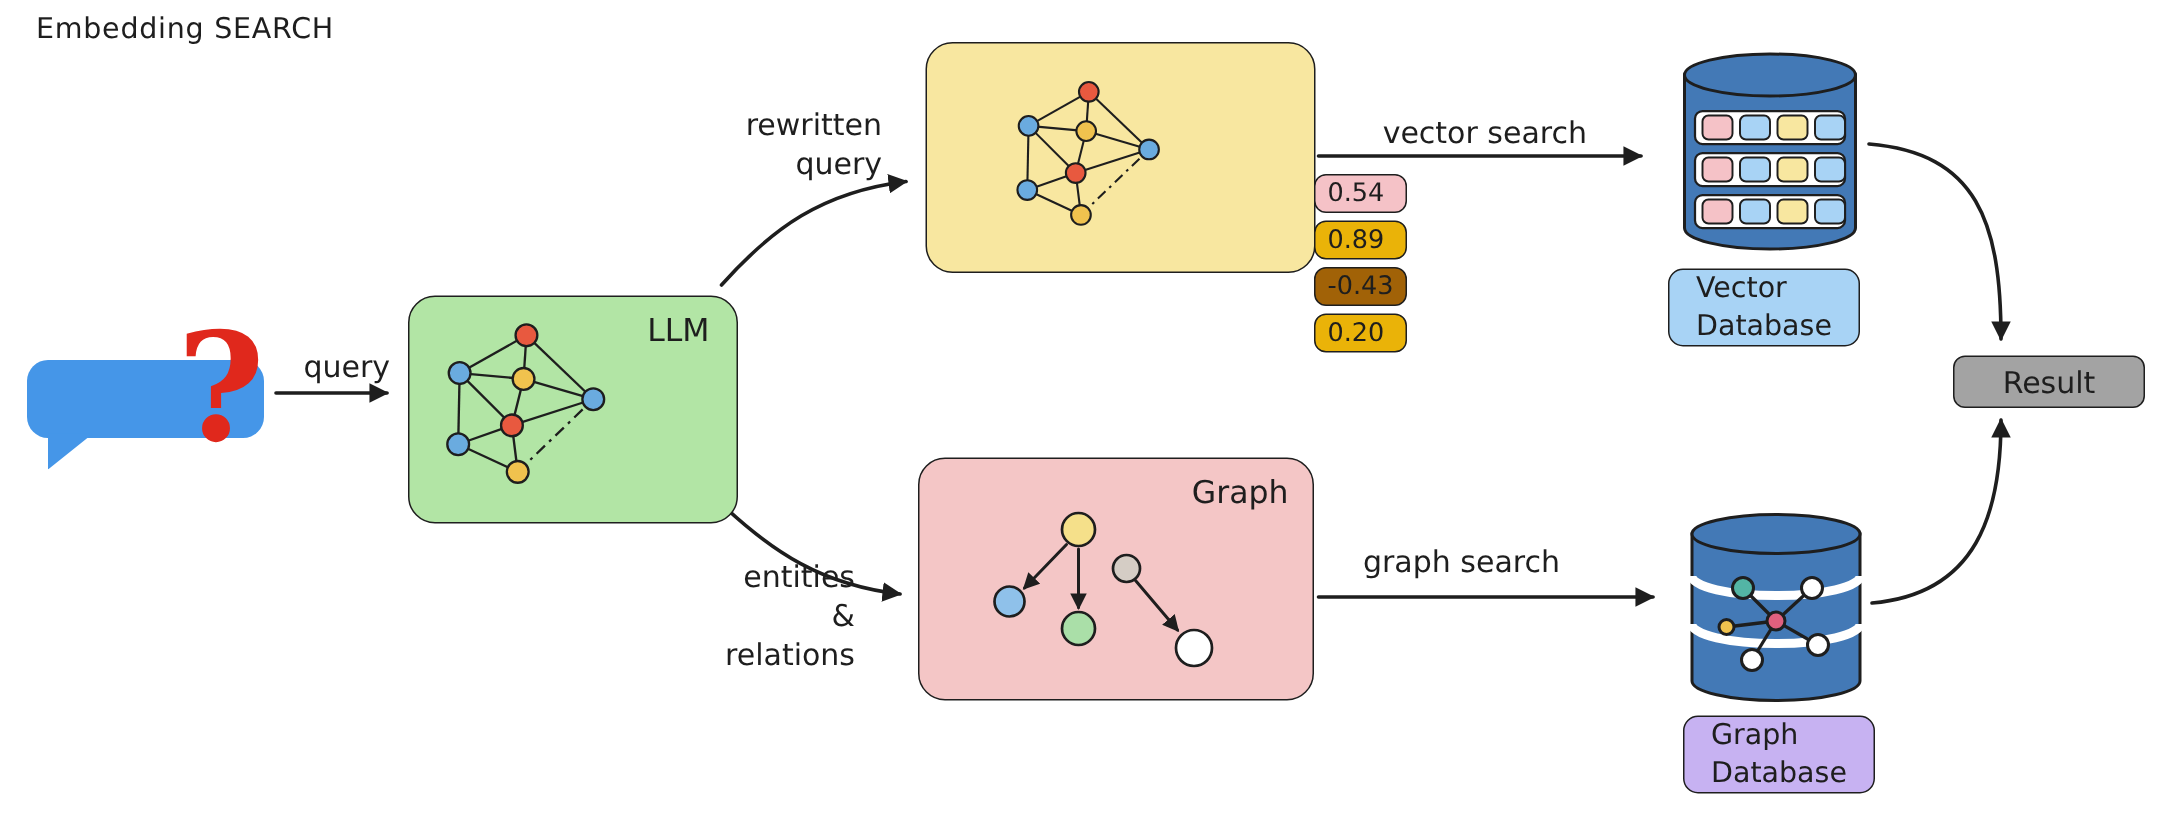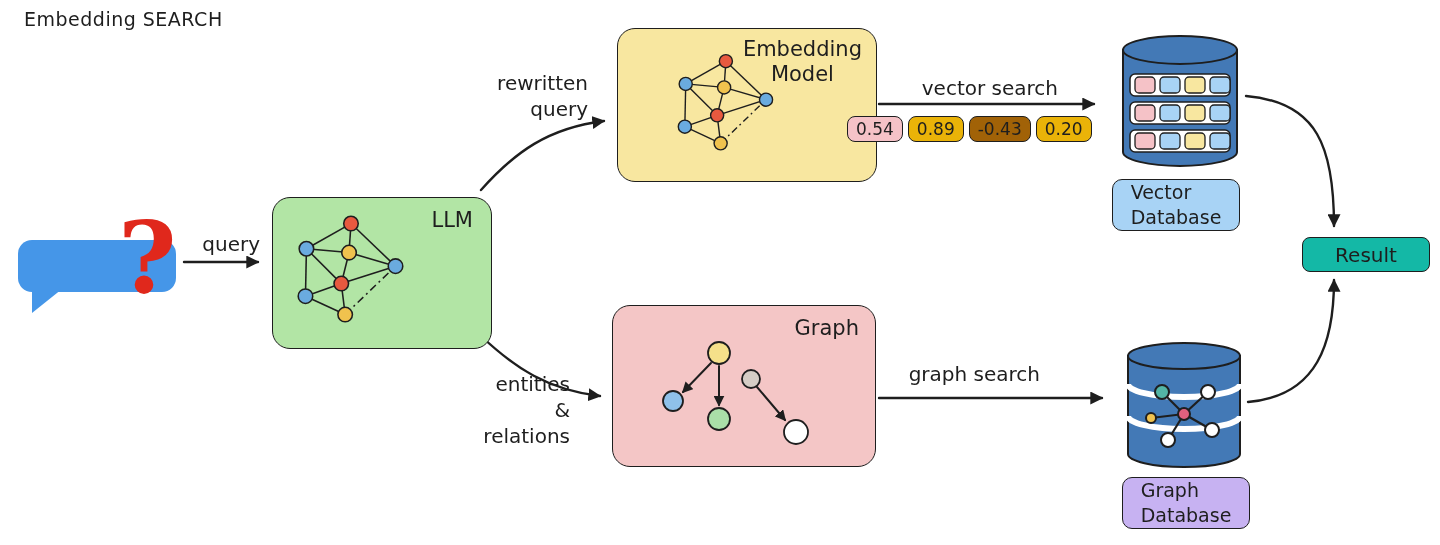--- a/index.html
+++ b/index.html
@@ -24,32 +24,32 @@
   #llm-box{left:272px;top:197px;width:218px;height:150px;background:#b2e5a5;}
   #embedding-box{left:617px;top:28px;width:258px;height:152px;background:#f8e7a0;}
   #graph-box{left:612px;top:305px;width:262px;height:160px;background:#f4c6c6;}
   .box-label{position:absolute;font-size:21px;text-align:center;line-height:1.2;}
 
   
   .pill{position:absolute;border:1.6px solid #1e1e1e;display:flex;align-items:center;justify-content:center;
     text-align:left;font-size:19px;line-height:1.3;}
   #vector-db-label{left:1112px;top:179px;width:126px;height:50px;background:#a8d3f5;border-radius:10px;}
   #graph-db-label{left:1122px;top:477px;width:126px;height:50px;background:#c7b2f2;border-radius:10px;}
-  #result-box{left:1302px;top:237px;width:126px;height:33px;background:#14b8a6;border-radius:8px;font-size:20px;}
+  #result-box{left:1302px;top:237px;width:126px;height:33px;background:#a3a3a3;border-radius:8px;font-size:20px;}
 
   
   .flow-label{position:absolute;font-size:20px;text-align:right;line-height:1.3;}
   #label-query{left:188px;top:231px;width:72px;}
   #label-rewritten{left:468px;top:70px;width:120px;}
   #label-entities{left:458px;top:371px;width:112px;}
   #label-vector-search{left:912px;top:75px;width:146px;}
   #label-graph-search{left:900px;top:361px;width:140px;}
 
   
-  #vector-chips{left:847px;top:116px;display:flex;gap:5px;}
+  #vector-chips{left:876px;top:116px;display:flex;gap:5px;flex-direction:column;}
   .chip{border:1.6px solid #1e1e1e;border-radius:8px;padding:2px 8px;font-size:17px;background:#fff;}
   .chip-pink{background:#f5c2c7;}
   .chip-blue{background:#eab308;}
   .chip-yellow{background:#a16207;}
 
   svg{display:block;}
   #connectors{left:0;top:0;pointer-events:none;}
 </style>
 </head>
 <body>
@@ -136,22 +136,20 @@
     <g stroke="#1e1e1e" stroke-width="1.6">
       <circle cx="64" cy="14" r="7.5" fill="#e8593f"></circle>
         <circle cx="18" cy="40" r="7.5" fill="#6aabdf"></circle>
       <circle cx="62" cy="44" r="7.5" fill="#f0c24e"></circle>
         <circle cx="110" cy="58" r="7.5" fill="#6aabdf"></circle>
       <circle cx="54" cy="76" r="7.5" fill="#e8593f"></circle>
         <circle cx="17" cy="89" r="7.5" fill="#6aabdf"></circle>
       <circle cx="58" cy="108" r="7.5" fill="#f0c24e"></circle>
     </g>
   </svg>
-  <div class="box-label pre" style="right:14px;top:8px;">Embedding
-Model</div>
 </div>
 
 <div id="graph-box" class="node-box">
   <svg class="abs" style="left:0;top:0;" width="260" height="157" viewBox="0 0 260 157">
     <defs>
       <marker id="ah2" viewBox="0 0 10 10" refX="8.5" refY="5" markerWidth="11" markerHeight="11" markerUnits="userSpaceOnUse" orient="auto">
         <path d="M0,0 L10,5 L0,10 Z" fill="#1e1e1e"></path>
       </marker>
     </defs>
     <g stroke="#1e1e1e" stroke-width="2" fill="none" stroke-linecap="round">

